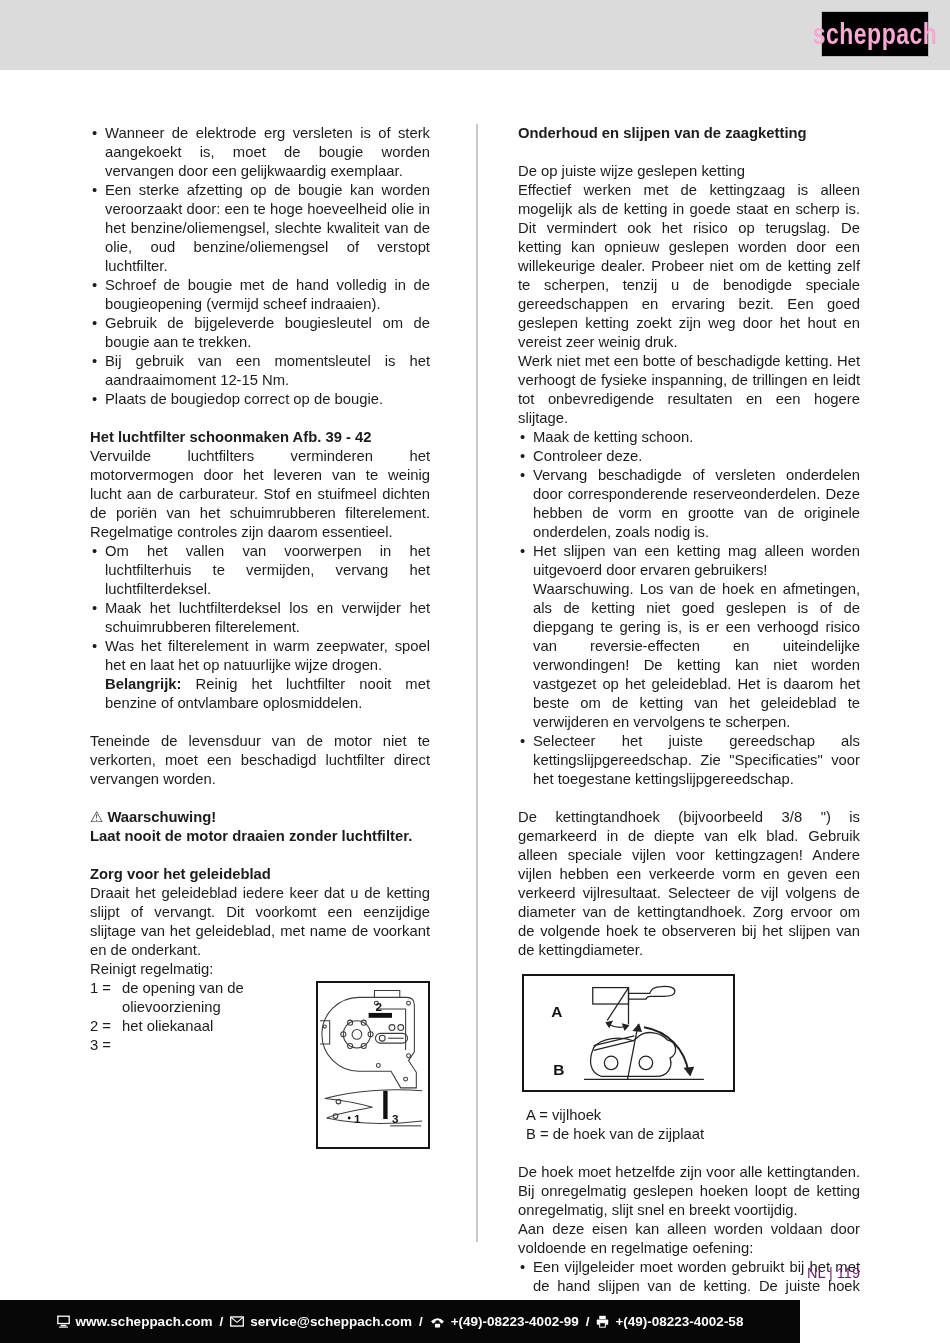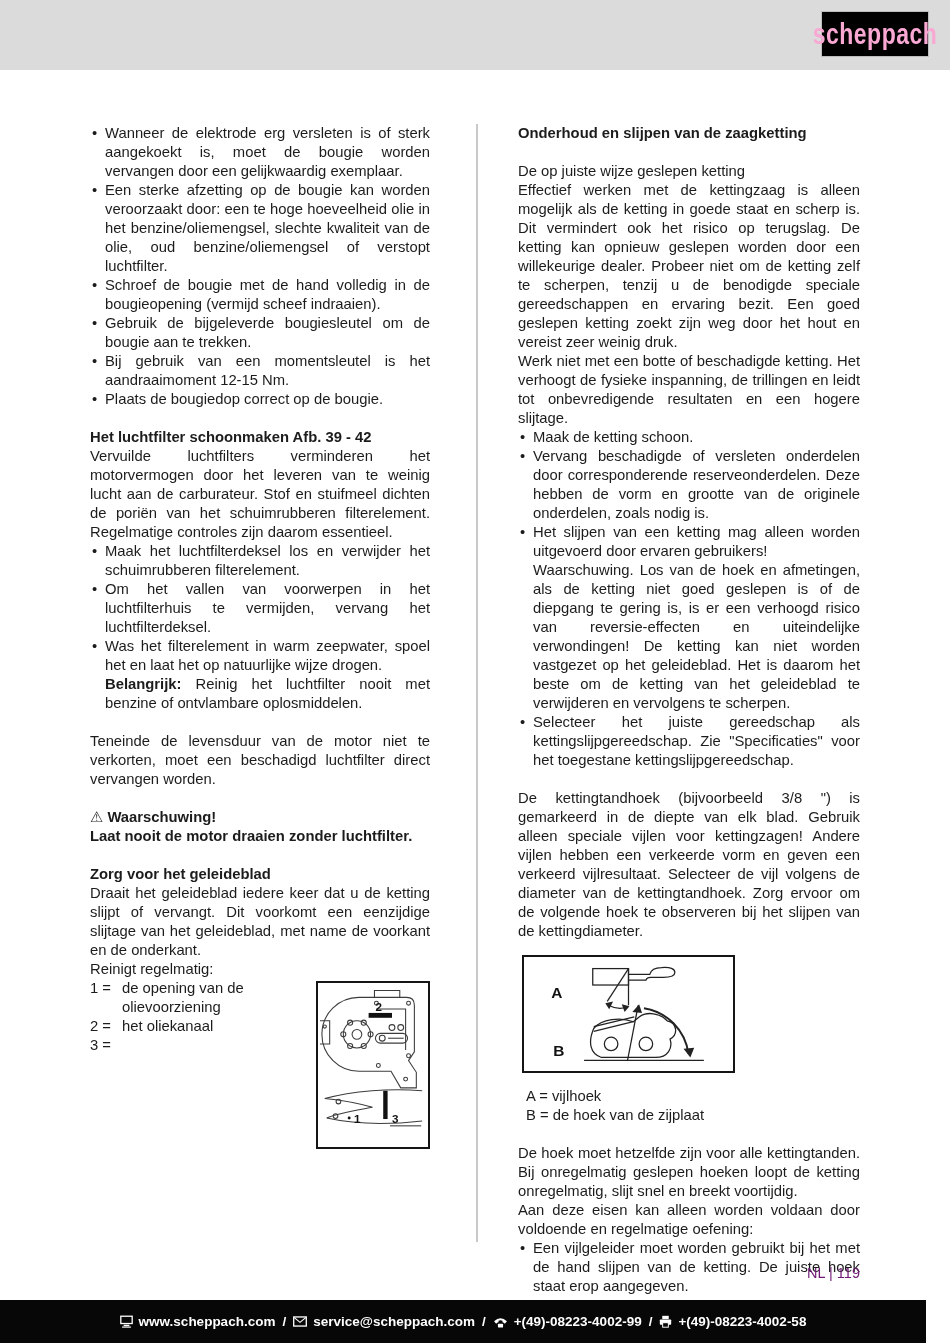--- a/index.html
+++ b/index.html
@@ -40,21 +40,21 @@
   .figbox { border:2px solid #151515; background:#fff; box-sizing:border-box; }
   .fig-left { width:114px; height:168px; flex:none; margin-left:10px; margin-top:2px; }
   .fig-right { width:213px; height:118px; margin-top:14px; margin-left:4px; }
   .figbox svg { display:block; }
 
   .legend { margin-top:14px; text-align:left;margin-left:8px; }
 
   
   .pagenum { position:absolute; right:90px; bottom:62px; font-size:14.5px; color:#701a75; }
   .bottombar {
-    position:absolute; left:0; bottom:0; width:926px; height:43px; background:#070707;
+    position:absolute; left:0; bottom:0; width:800px; height:43px; background:#070707;
     color:#fff; display:flex; align-items:center; justify-content:center;
     font-size:13.5px; font-weight:bold; gap:7px;
   }
   .seg { display:flex; align-items:center; gap:6px; }
   .icon { display:flex; align-items:center; }
 </style>
 </head>
 <body>
 
 <header class="topbar">
@@ -71,22 +71,22 @@
       <li>Een sterke afzetting op de bougie kan worden veroorzaakt door: een te hoge hoeveelheid olie in het benzine/oliemengsel, slechte kwaliteit van de olie, oud benzine/oliemengsel of verstopt luchtfilter.</li>
       <li>Schroef de bougie met de hand volledig in de bougieopening (vermijd scheef indraaien).</li>
       <li>Gebruik de bijgeleverde bougiesleutel om de bougie aan te trekken.</li>
       <li>Bij gebruik van een momentsleutel is het aandraaimoment 12-15 Nm.</li>
       <li>Plaats de bougiedop correct op de bougie.</li>
     </ul>
 
     <div class="heading gap">Het luchtfilter schoonmaken Afb. 39 - 42</div>
     <p>Vervuilde luchtfilters verminderen het motorvermogen door het leveren van te weinig lucht aan de carburateur. Stof en stuifmeel dichten de poriën van het schuimrubberen filterelement. Regelmatige controles zijn daarom essentieel.</p>
     <ul class="b">
+      <li>Om het vallen van voorwerpen in het luchtfilterhuis te vermijden, vervang het luchtfilterdeksel.</li>
       <li>Maak het luchtfilterdeksel los en verwijder het schuimrubberen filterelement.</li>
-      <li>Om het vallen van voorwerpen in het luchtfilterhuis te vermijden, vervang het luchtfilterdeksel.</li>
       <li>
         <span>Was het filterelement in warm zeepwater, spoel het en laat het op natuurlijke wijze drogen.</span>
         <div><strong>Belangrijk:</strong><span> Reinig het luchtfilter nooit met benzine of ontvlambare oplosmiddelen.</span></div>
       </li>
     </ul>
 
     <p class="gap">Teneinde de levensduur van de motor niet te verkorten, moet een beschadigd luchtfilter direct vervangen worden.</p>
 
     <div class="gap warn">
       <div><span>⚠</span><span> Waarschuwing!</span></div>
@@ -162,20 +162,21 @@
   <div class="divider"></div>
 
   <section class="col col-right">
     <div class="heading">Onderhoud en slijpen van de zaagketting</div>
     <p class="gap">De op juiste wijze geslepen ketting</p>
     <p>Effectief werken met de kettingzaag is alleen mogelijk als de ketting in goede staat en scherp is. Dit vermindert ook het risico op terugslag. De ketting kan opnieuw geslepen worden door een willekeurige dealer. Probeer niet om de ketting zelf te scherpen, tenzij u de benodigde speciale gereedschappen en ervaring bezit. Een goed geslepen ketting zoekt zijn weg door het hout en vereist zeer weinig druk.</p>
     <p>Werk niet met een botte of beschadigde ketting. Het verhoogt de fysieke inspanning, de trillingen en leidt tot onbevredigende resultaten en een hogere slijtage.</p>
 
     <ul class="b">
       <li>Maak de ketting schoon.</li>
+      <li>Controleer deze.</li>
       <li>Vervang beschadigde of versleten onderdelen door corresponderende reserveonderdelen. Deze hebben de vorm en grootte van de originele onderdelen, zoals nodig is.</li>
       <li>
         <div>Het slijpen van een ketting mag alleen worden uitgevoerd door ervaren gebruikers!</div>
         <div>Waarschuwing. Los van de hoek en afmetingen, als de ketting niet goed geslepen is of de diepgang te gering is, is er een verhoogd risico van reversie-effecten en uiteindelijke verwondingen! De ketting kan niet worden vastgezet op het geleideblad. Het is daarom het beste om de ketting van het geleideblad te verwijderen en vervolgens te scherpen.</div>
       </li>
       <li>Selecteer het juiste gereedschap als kettingslijpgereedschap. Zie "Specificaties" voor het toegestane kettingslijpgereedschap.</li>
     </ul>
 
     <p class="gap">De kettingtandhoek (bijvoorbeeld 3/8 ") is gemarkeerd in de diepte van elk blad. Gebruik alleen speciale vijlen voor kettingzagen! Andere vijlen hebben een verkeerde vorm en geven een verkeerd vijlresultaat. Selecteer de vijl volgens de diameter van de kettingtandhoek. Zorg ervoor om de volgende hoek te observeren bij het slijpen van de kettingdiameter.</p>
 

